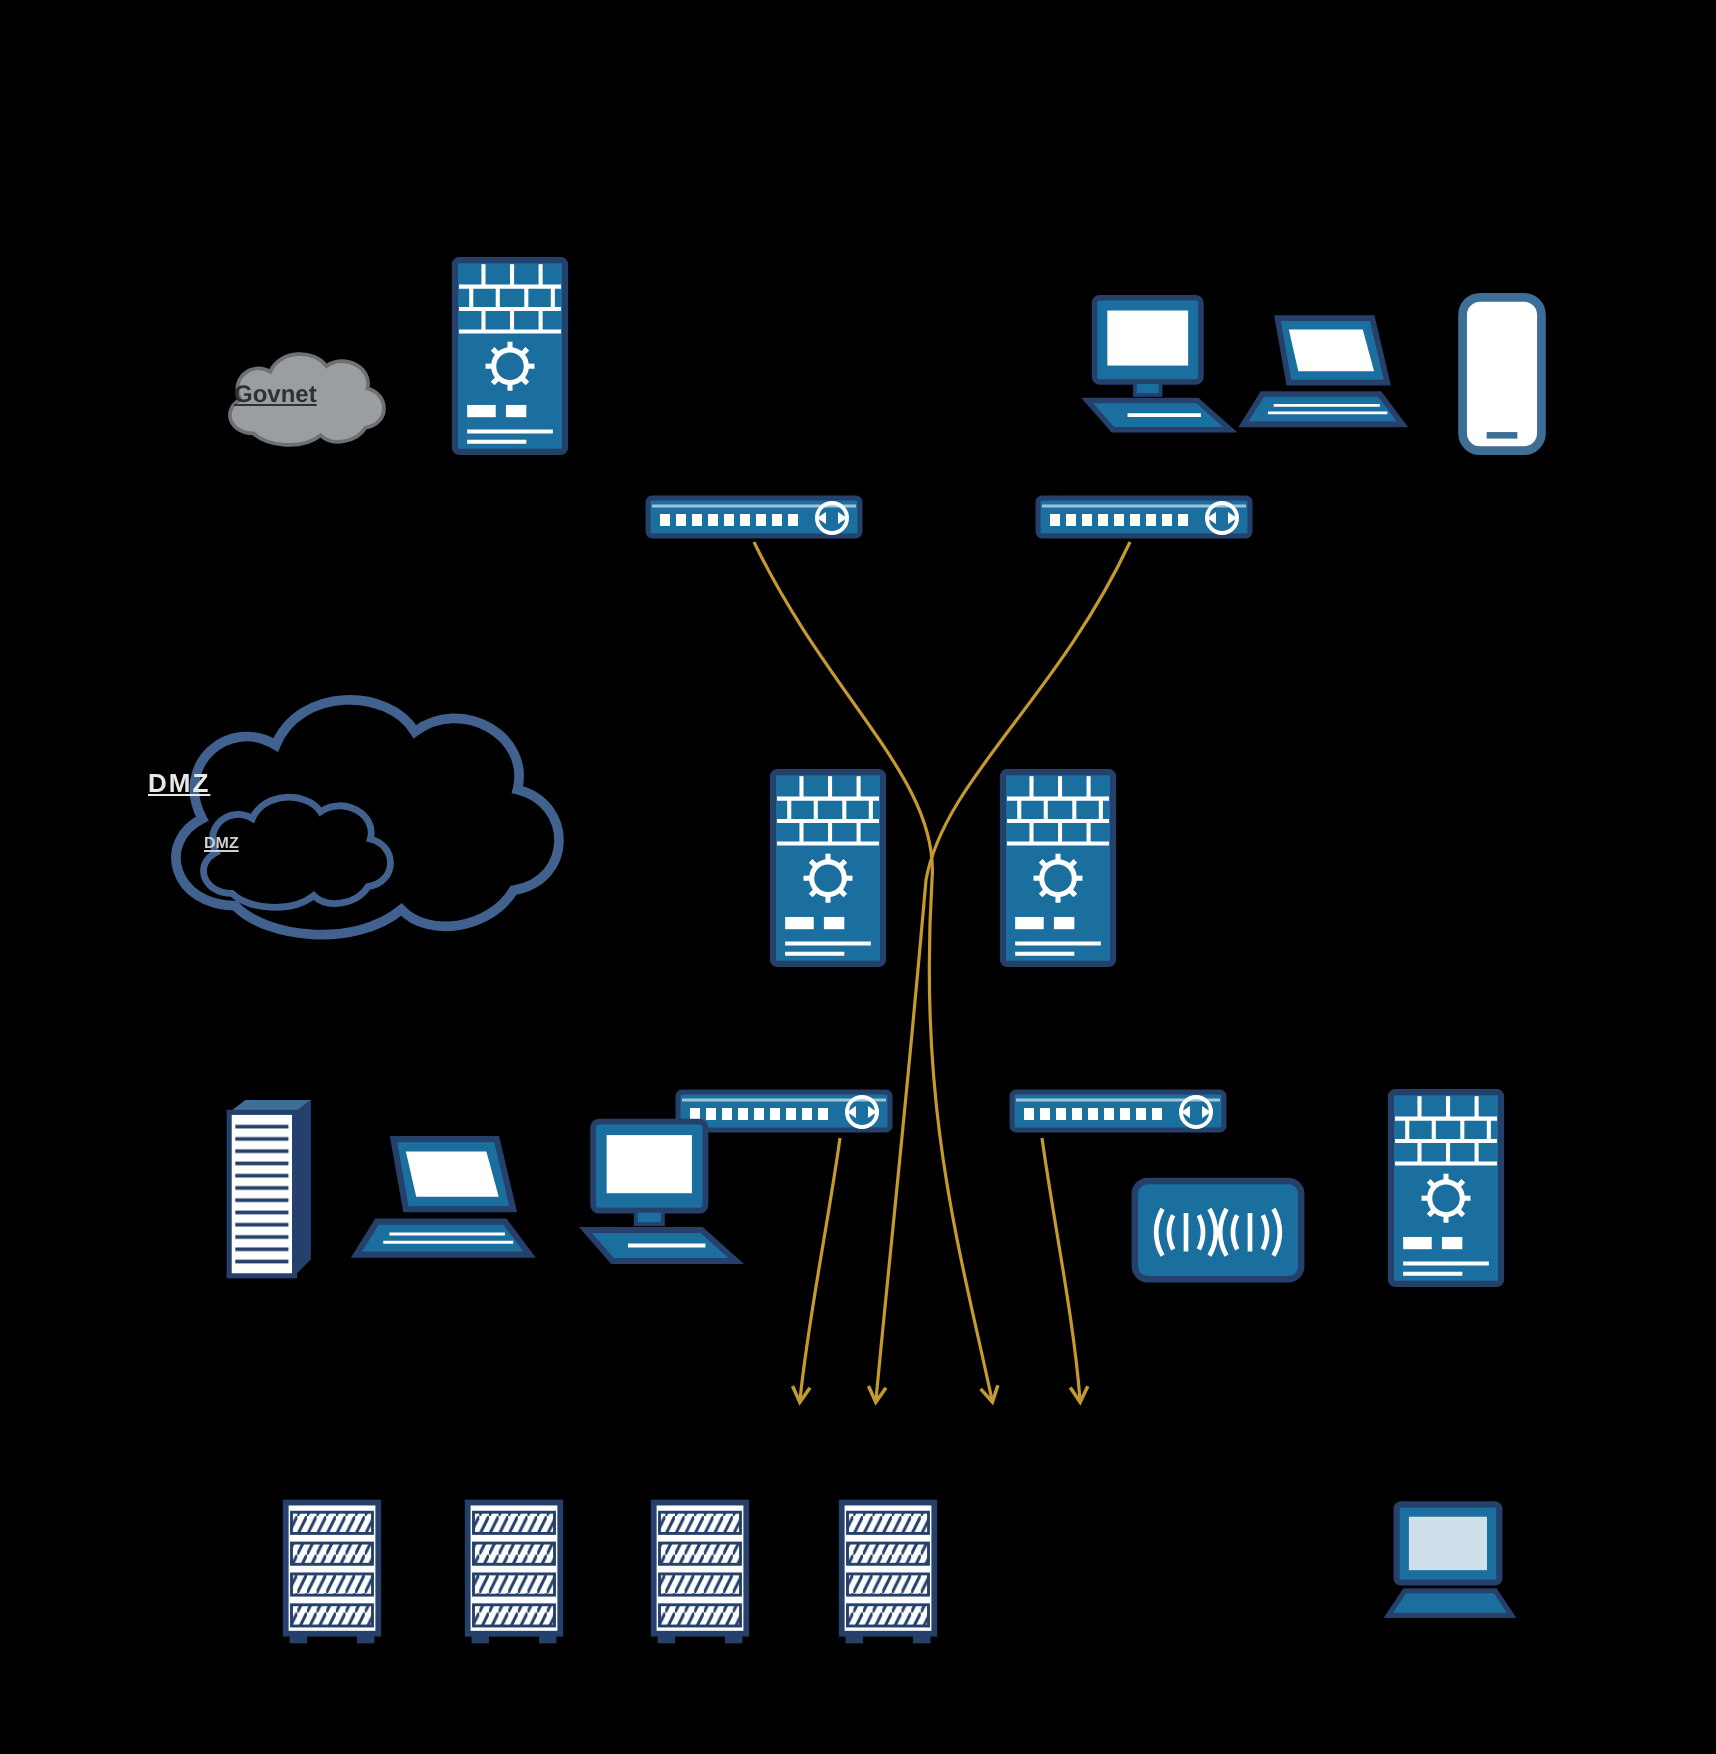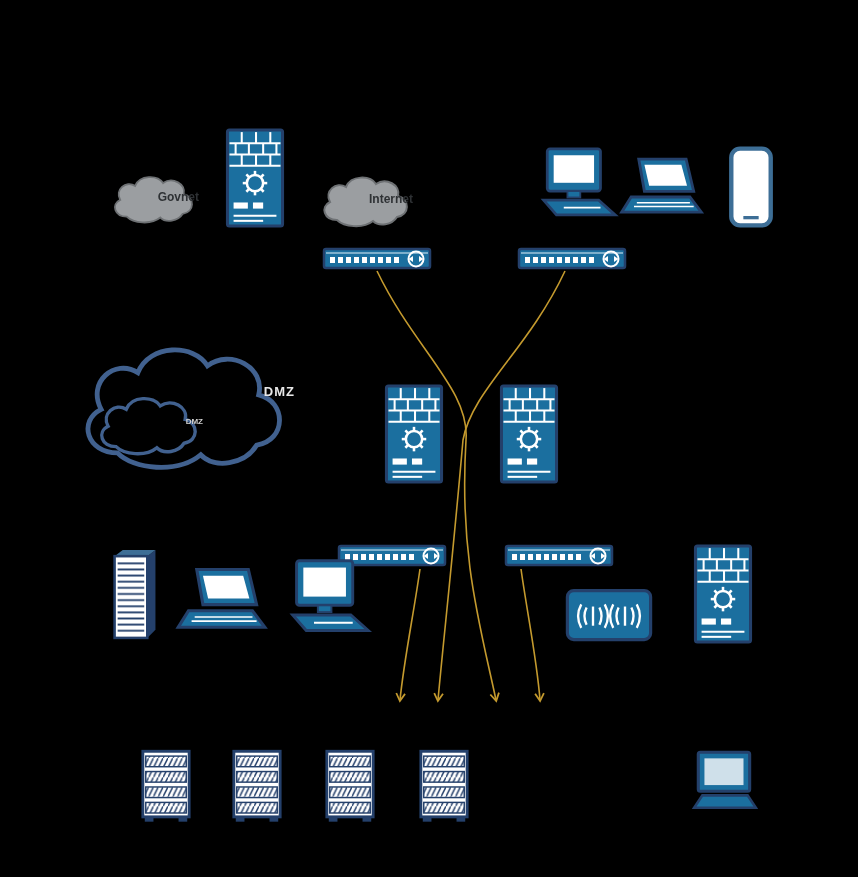--- a/index.html
+++ b/index.html
@@ -4,22 +4,22 @@
 <style>
   * { margin:0; padding:0; box-sizing:border-box; }
   html,body { background:#000; font-family:"Liberation Sans", sans-serif; }
   .canvas {
     position:relative; width:858px; height:877px;
     background:#000; overflow:hidden;
   }
   .node { position:absolute; }
   .node > svg { display:block; width:100%; height:100%; }
   .cloud-label {
-    position:absolute; left:0; width:100%; text-align:right;
-    font-weight:bold; font-size:12px; color:#2e3134; pointer-events:none;
+    position:absolute; left:14px; width:100%; text-align:left;
+    font-weight:bold; font-size:12px; color:#2e3134; pointer-events:none;text-decoration:underline;
   }
   .dmz-label { color:#e8e8e8; font-size:13px; letter-spacing:1px; }
   .dmz-inner-label { color:#d0d0d0; font-size:8px; font-weight:bold; }
   .connections { position:absolute; left:0; top:0; pointer-events:none; }
   .defs-holder { position:absolute; width:0; height:0; overflow:hidden; }
 </style>
 </head>
 <body>
 
 <svg class="defs-holder" aria-hidden="true">
@@ -178,26 +178,20 @@
       </svg>
     <span class="cloud-label" style="top:36%;">Govnet</span>
   </div>
 
   <div class="node" style="left:224px; top:127px; width:62px; height:102px;">
     <svg>
         <use href="#ic-firewall"></use>
       </svg>
   </div>
 
-  <div class="node" style="left:313px; top:168px; width:100px; height:64px;">
-    <svg viewBox="0 0 100 60" style="fill:#9B9EA1; stroke:#6E7174; stroke-width:2;">
-        <use href="#ic-cloud"></use>
-      </svg>
-    <span class="cloud-label" style="top:38%;">Internet</span>
-  </div>
 
   <div class="node" style="left:534px; top:147px; width:88px; height:78px;">
     <svg>
         <use href="#ic-desktop"></use>
       </svg>
   </div>
 
   <div class="node" style="left:616px; top:154px; width:90px; height:68px;">
     <svg>
         <use href="#ic-laptop"></use>

